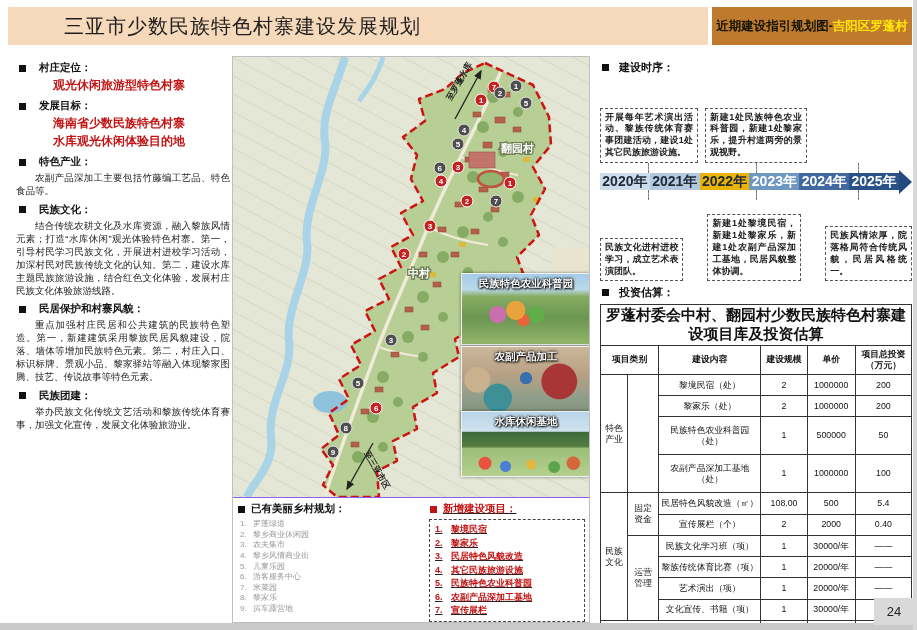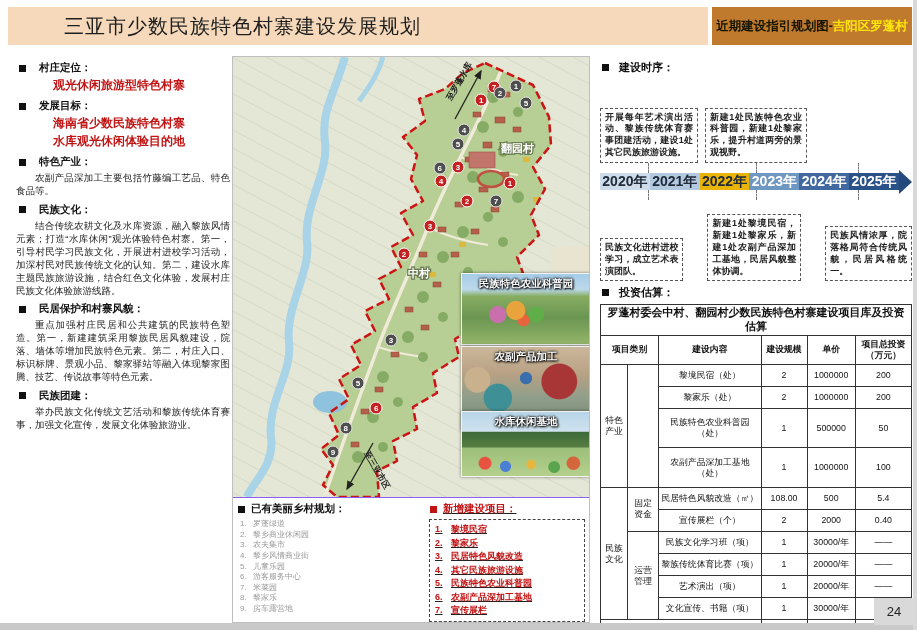--- a/index.html
+++ b/index.html
@@ -85,21 +85,21 @@
   .tl-bar{display:flex;height:17px;align-items:stretch;}
   .tl-seg{flex:1;display:flex;align-items:center;justify-content:center;
           font-size:14px;font-weight:bold;color:#202a38;}
   .tl-seg.dark{color:#ffffff;}
   .tl-arrow{width:0;height:0;border-top:12px solid transparent;border-bottom:12px solid transparent;
             border-left:13px solid #24497c;margin-top:-3.5px;}
   
   .inv-table{border-collapse:collapse;width:100%;font-size:8.8px;color:#111;table-layout:fixed;height:338px;}
   .inv-table td,.inv-table th{border:1px solid #333;padding:1px 2px;text-align:center;
             vertical-align:middle;line-height:1.25;overflow:hidden;}
-  .inv-table .ttl{font-weight:bold;font-size:11px;height:16px;}
+  .inv-table .ttl{font-weight:bold;font-size:15px;height:16px;}
   .inv-table th{font-weight:bold;height:26px;}
   .inv-table .cat{font-weight:normal;}
   
   .botstrip{position:absolute;left:0;top:623px;width:917px;height:7px;background:#c9c9c9;}
   .rightstrip{position:absolute;left:913px;top:0;width:4px;height:630px;background:#d8d8d8;}
   .pagenum{position:absolute;left:874px;top:598px;width:40px;height:27px;background:#d9d9d9;
            display:flex;align-items:center;justify-content:center;font-size:13px;color:#222;z-index:9;}
 </style>
 </head>
 <body>

